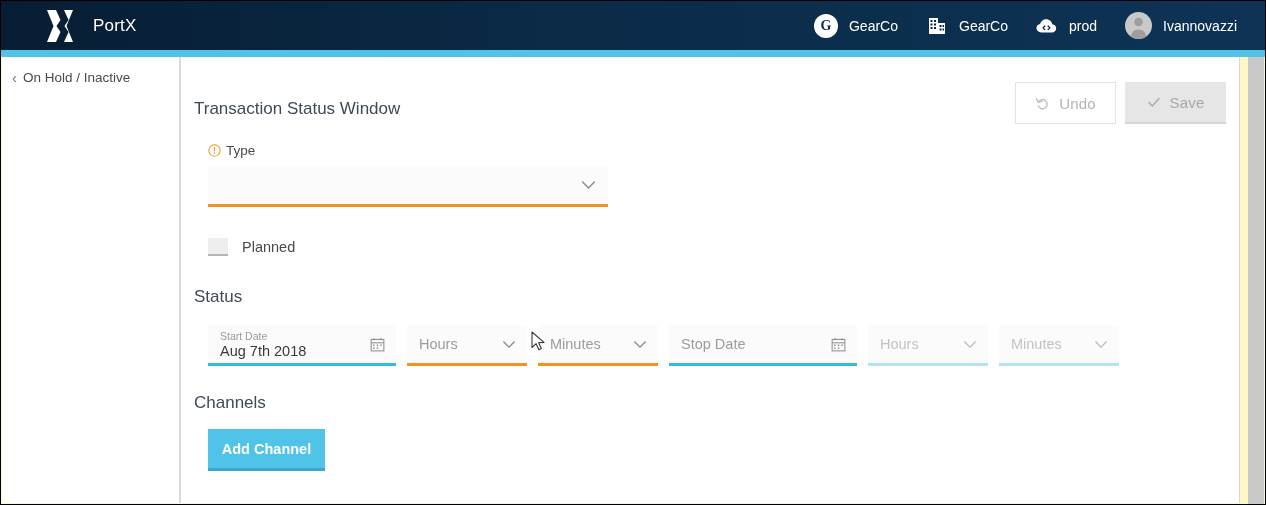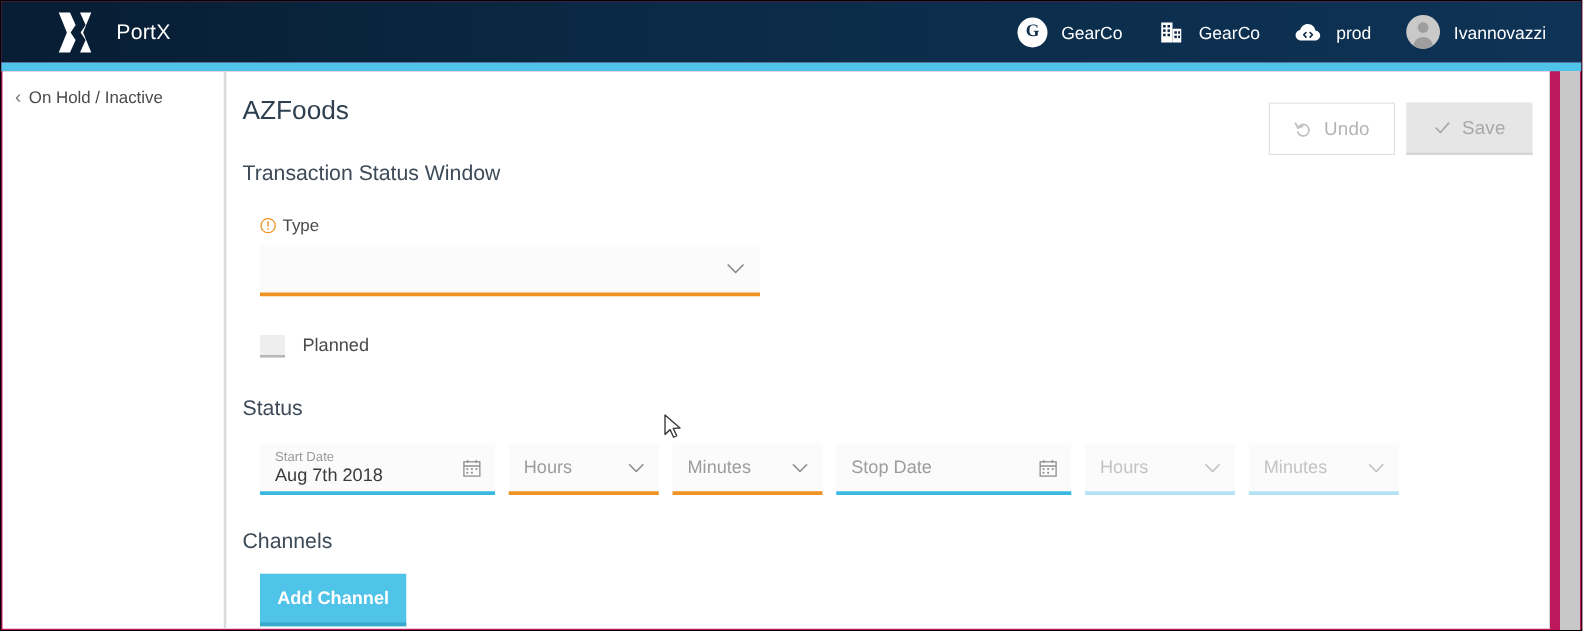--- a/index.html
+++ b/index.html
@@ -14,21 +14,21 @@
     overflow: hidden;
     position: relative;
   }
   #app {
     position: absolute;
     left: 0; top: 0;
     width: 1266px;
     height: 505px;
     box-sizing: border-box;
     border: 1px solid #000000;
-    background: #be185d;
+    background: #fef9c3;
     overflow: hidden;
   }
 
   
   .navbar {
     position: absolute;
     left: 0; top: 0;
     width: 1266px;
     height: 49px;
     background: #0a2540;
@@ -416,21 +416,20 @@
         <div class="btn btn-save">
           <span class="btn-ico">
             <svg width="14" height="14" viewBox="0 0 14 14" xmlns="http://www.w3.org/2000/svg">
               <path d="M2 7.5 L5.3 11 L12 3.5" stroke="#a8a8a8" stroke-width="1.4" fill="none" stroke-linecap="round" stroke-linejoin="round"></path>
             </svg>
           </span>
           <span>Save</span>
         </div>
       </div>
 
-      <h1 class="page-title">AZFoods</h1>
 
       <h2 class="section-title">Transaction Status Window</h2>
 
       <div class="field-label">
         <span class="warn-ico">
           <svg width="13" height="13" viewBox="0 0 14 14" xmlns="http://www.w3.org/2000/svg">
             <circle cx="7" cy="7" r="6.1" stroke="#ef9323" stroke-width="1.1" fill="none"></circle>
             <rect x="6.4" y="3.2" width="1.2" height="4.6" fill="#ef9323"></rect>
             <rect x="6.4" y="9.1" width="1.2" height="1.3" fill="#ef9323"></rect>
           </svg>

